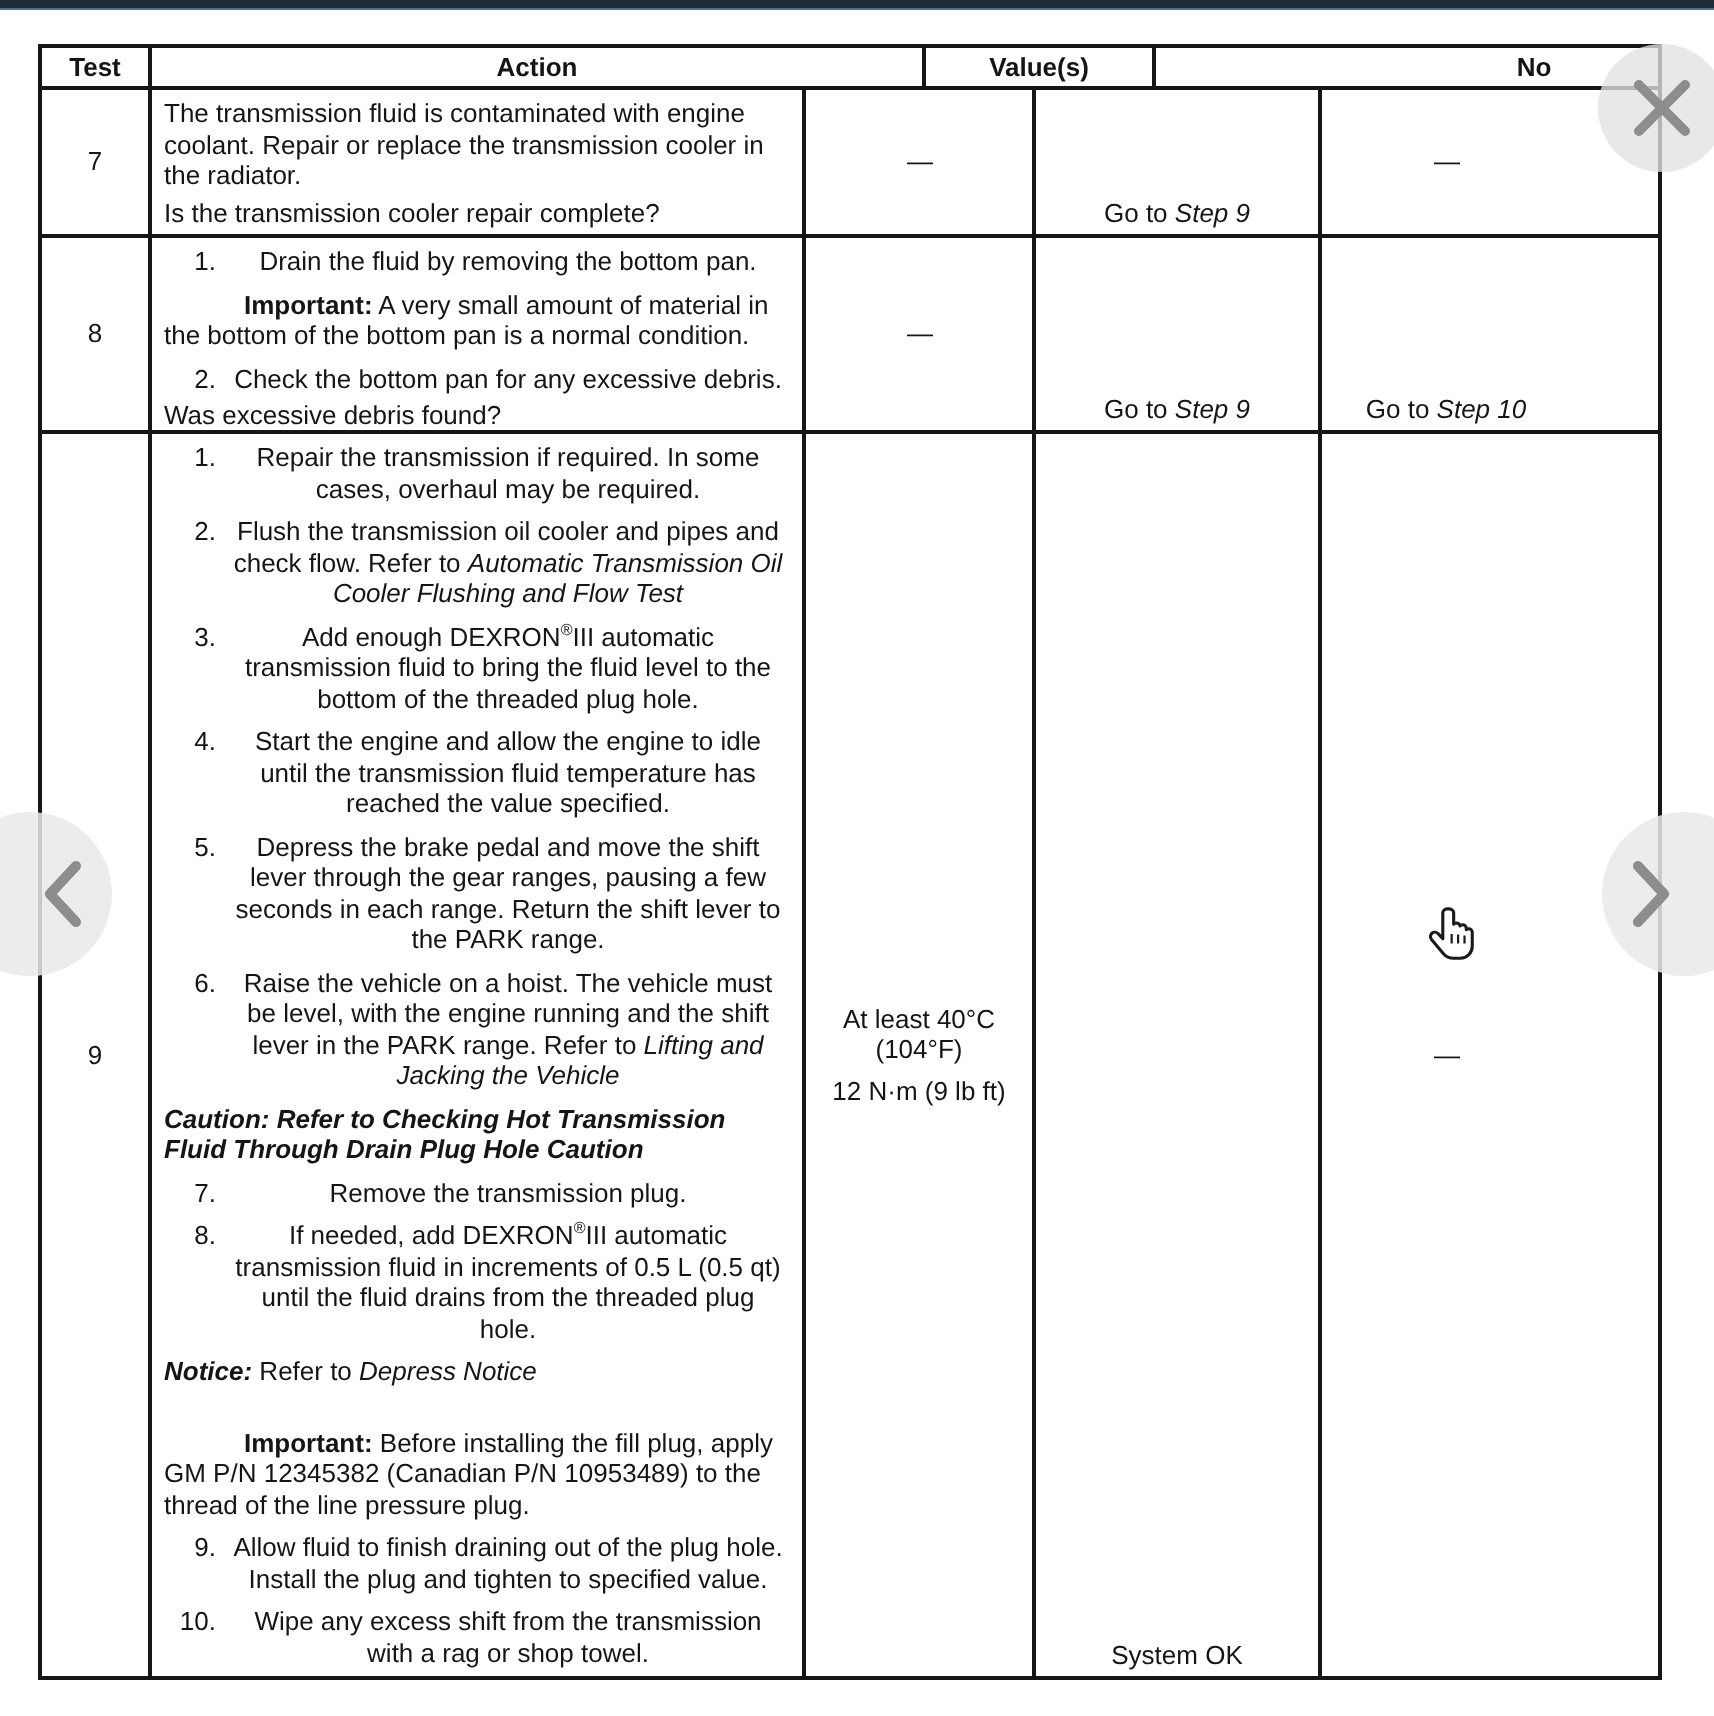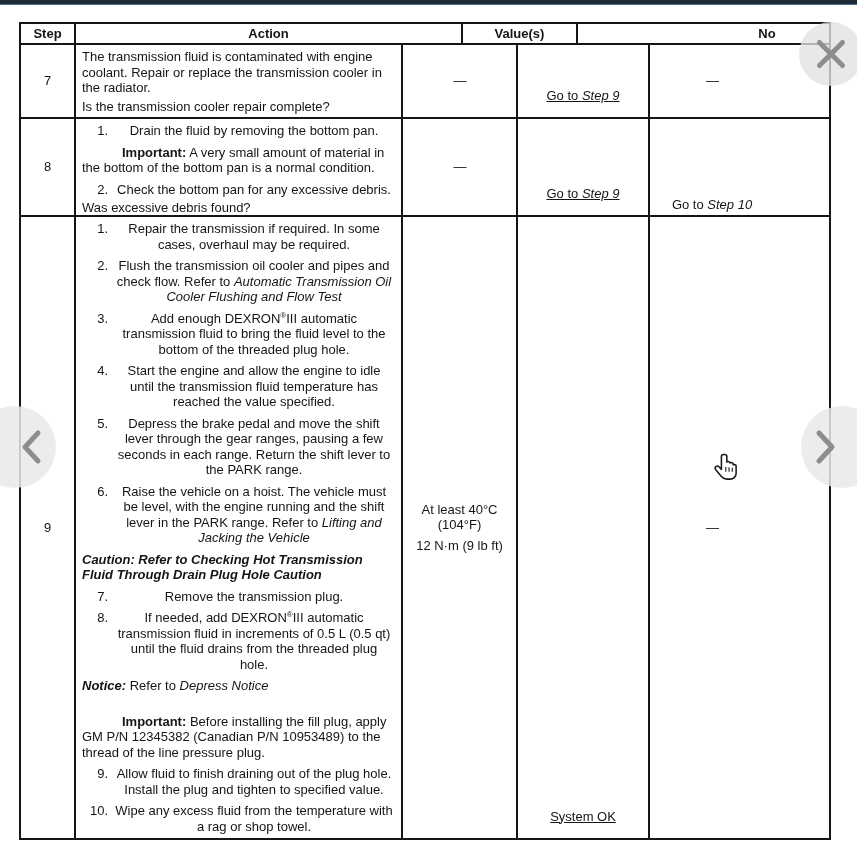--- a/index.html
+++ b/index.html
@@ -17,21 +17,21 @@
     border:2px solid #161616; box-sizing:border-box; background:#fff;
     font-size:13px; line-height:15.5px;
   }
   .trow { display:flex; border-bottom:2px solid #161616; box-sizing:border-box; }
   .trow:last-child { border-bottom:none; }
   .cell { border-right:2px solid #161616; box-sizing:border-box; overflow:hidden; }
   .cell:last-child { border-right:none; }
   .c-step { width:55px; flex:none; display:flex; align-items:center; justify-content:center; }
   .c-action { width:327px; flex:none; display:flex; flex-direction:column; padding:4px 8px 3px 6px; }
   .c-value { width:115px; flex:none; display:flex; flex-direction:column; align-items:center; justify-content:center; text-align:center; }
-  .c-yes { width:132px; flex:none; display:flex; flex-direction:column; align-items:center; justify-content:flex-end; padding-bottom:14px; box-sizing:border-box;text-decoration:underline; }
+  .c-yes { width:143px; flex:none; display:flex; flex-direction:column; align-items:center; justify-content:flex-end; padding-bottom:3px; box-sizing:border-box; }
   .c-no  { width:124px; flex:none; display:flex; flex-direction:column; align-items:center; justify-content:center; }
   .h-row { height:21px; }
   .h-row .cell { display:flex; align-items:center; justify-content:center;
     font-weight:bold; padding:0; }
   .r7 { height:74px; }
   .r8 { height:98px; }
   .r9 { height:621px; }
   .li { display:flex; margin-top:6px; }
   .li .n { width:26px; flex:none; text-align:right; margin-right:7px; }
   .li .t { flex:1;text-align:center; }
@@ -60,21 +60,21 @@
 </style>
 </head>
 <body>
 
 <div class="topbar"></div>
 
 <div class="doc-table">
 
   <div class="trow h-row">
     <div class="cell c-step">
-        <span>Step</span>
+        <span>Test</span>
       </div>
     <div class="cell" style="width:387px;flex:none;">
         <span style="margin:auto;">Action</span>
       </div>
     <div class="cell" style="width:115px;flex:none;">
         <span style="margin:auto;">Value(s)</span>
       </div>
     <div class="cell" style="width:127px;flex:none;margin-top:35px;">
         <span style="margin:auto;">Yes</span>
       </div>
@@ -174,21 +174,21 @@
       </div>
       <div class="para" style="margin-top:20px;">
         <span class="b">Important:</span><span> Before installing the fill plug, apply GM P/N 12345382 (Canadian P/N 10953489) to the thread of the line pressure plug.</span>
       </div>
       <div class="li">
         <span class="n">9.</span>
         <span class="t">Allow fluid to finish draining out of the plug hole. Install the plug and tighten to specified value.</span>
       </div>
       <div class="li">
         <span class="n">10.</span>
-        <span class="t">Wipe any excess fluid from the temperature with a rag or shop towel.</span>
+        <span class="t">Wipe any excess shift from the transmission with a rag or shop towel.</span>
       </div>
       <div class="question">Is the repair complete?</div>
     </div>
     <div class="cell c-value">
       <div>At least 40°C</div>
       <div>(104°F)</div>
       <div class="v-gap">12 N·m (9 lb ft)</div>
     </div>
     <div class="cell c-yes">
       <div>System OK</div>

